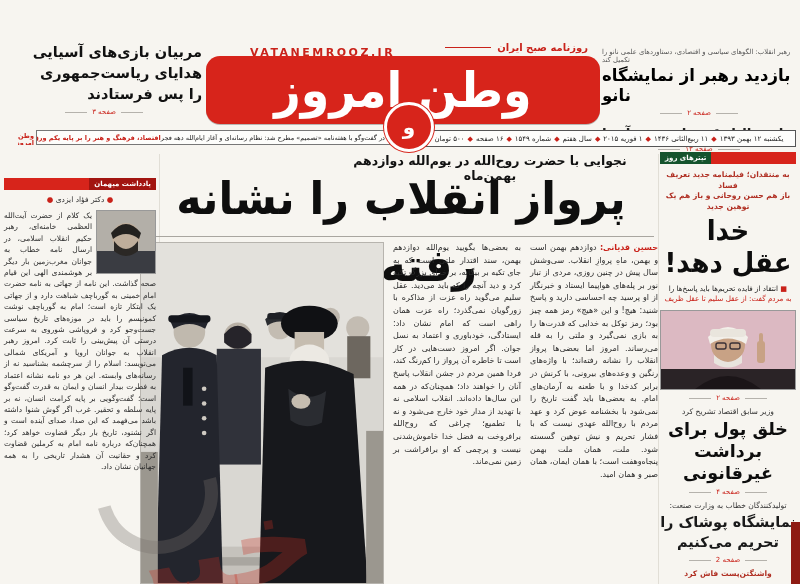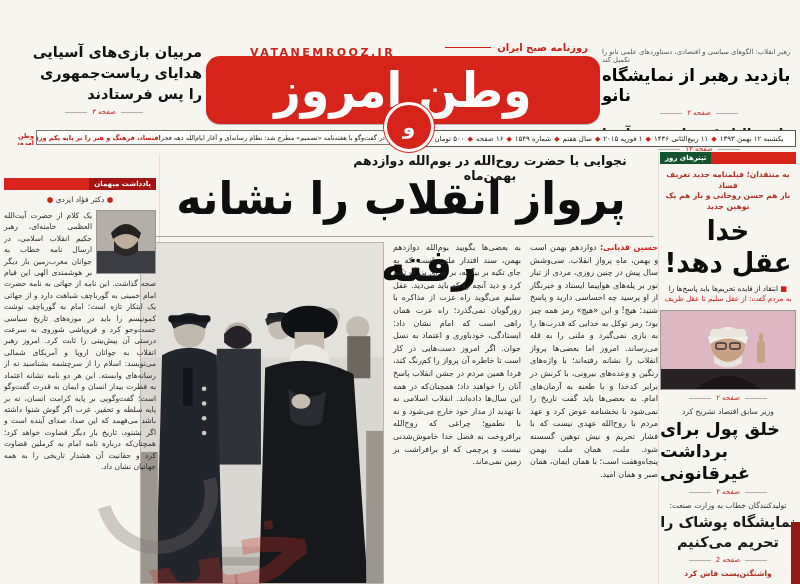--- a/index.html
+++ b/index.html
@@ -66,21 +66,21 @@
   .rail{position:absolute;right:4px;top:4px;width:136px;bottom:0;}
   .rail .tagbar .tag{background:#14532d;}
   .rail-kicker{font-size:7.6px;color:#b03024;text-align:center;line-height:10.5px;margin-top:6px;font-weight:700;}
   .rail-title-xl{font-size:26px;font-weight:900;text-align:center;line-height:31px;color:#0d0d0d;margin-top:4px;transform:scaleY(1.05);}
   .rail-sub{font-size:7.2px;text-align:center;line-height:10px;margin-top:6px;color:#222;}
   .rail-sub .b{color:#c9221a;}
   .rail-photo{margin-top:6px;width:134px;height:78px;border:1px solid #999;background:#dcb9c2;overflow:hidden;}
   .rail-photo svg{display:block;width:100%;height:100%;}
   .rail-kick2{font-size:7.6px;color:#333;text-align:center;margin-top:5px;}
   .rail-kick2.redk{color:#b03024;font-weight:700;}
-  .rail-title-lg{font-size:17.5px;font-weight:900;text-align:left;line-height:22px;color:#0d0d0d;margin-top:2px;}
+  .rail-title-lg{font-size:17.5px;font-weight:900;text-align:center;line-height:22px;color:#0d0d0d;margin-top:2px;}
   .rail-title-md{font-size:14.5px;font-weight:700;text-align:center;line-height:20px;color:#1a1a1a;margin-top:2px;}
   .rail .pageref{margin-top:4px;margin-bottom:2px;}
   
   .watermark{position:absolute;left:110px;bottom:-26px;font-size:118px;font-weight:900;color:rgba(198,45,34,.30);
     transform:rotate(-9deg);z-index:30;pointer-events:none;line-height:1;}
   .watermark-swoosh{position:absolute;left:96px;bottom:30px;width:96px;height:96px;border:13px solid rgba(120,114,106,.33);
     border-radius:50%;border-top-color:transparent;border-left-color:transparent;transform:rotate(30deg);z-index:29;pointer-events:none;}
   .corner-tab{position:absolute;right:0;bottom:0;width:9px;height:62px;background:#8e1b13;z-index:31;}
 </style>
 </head>

